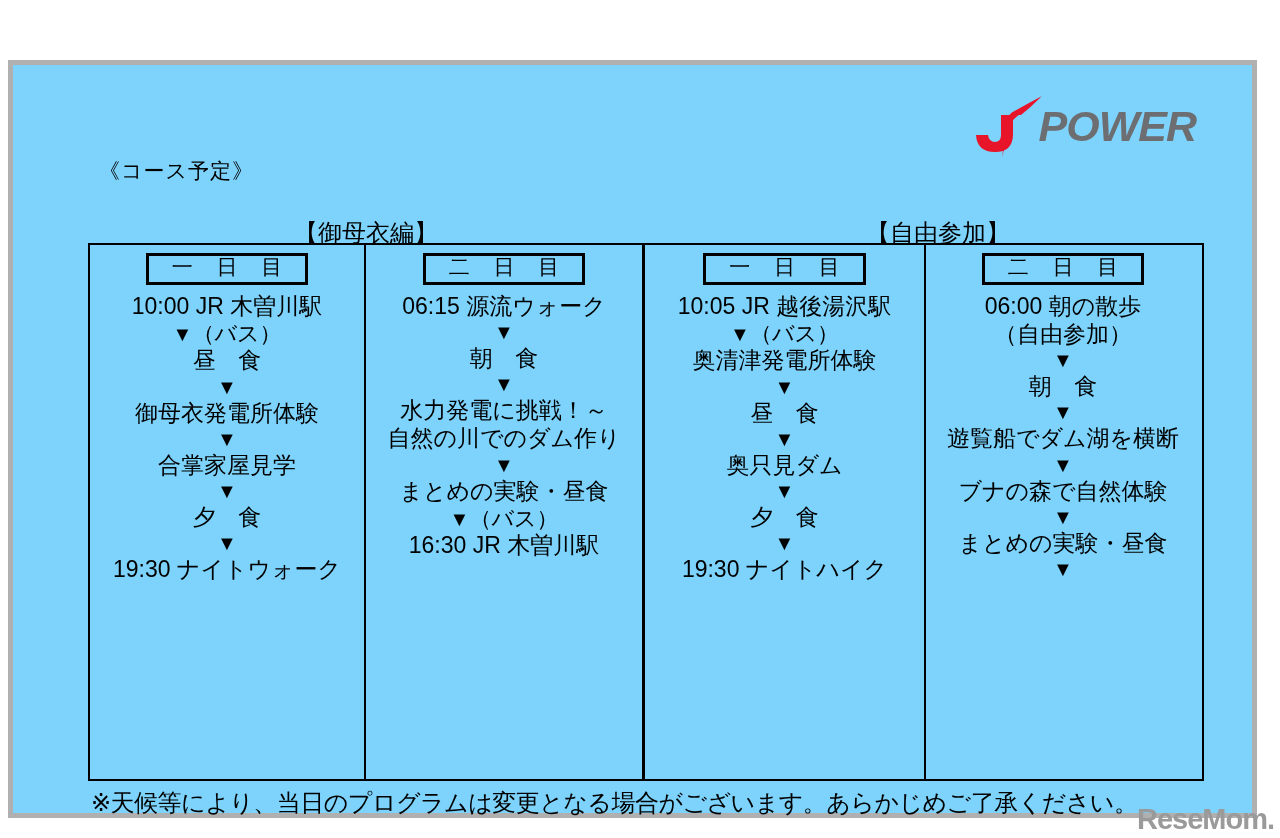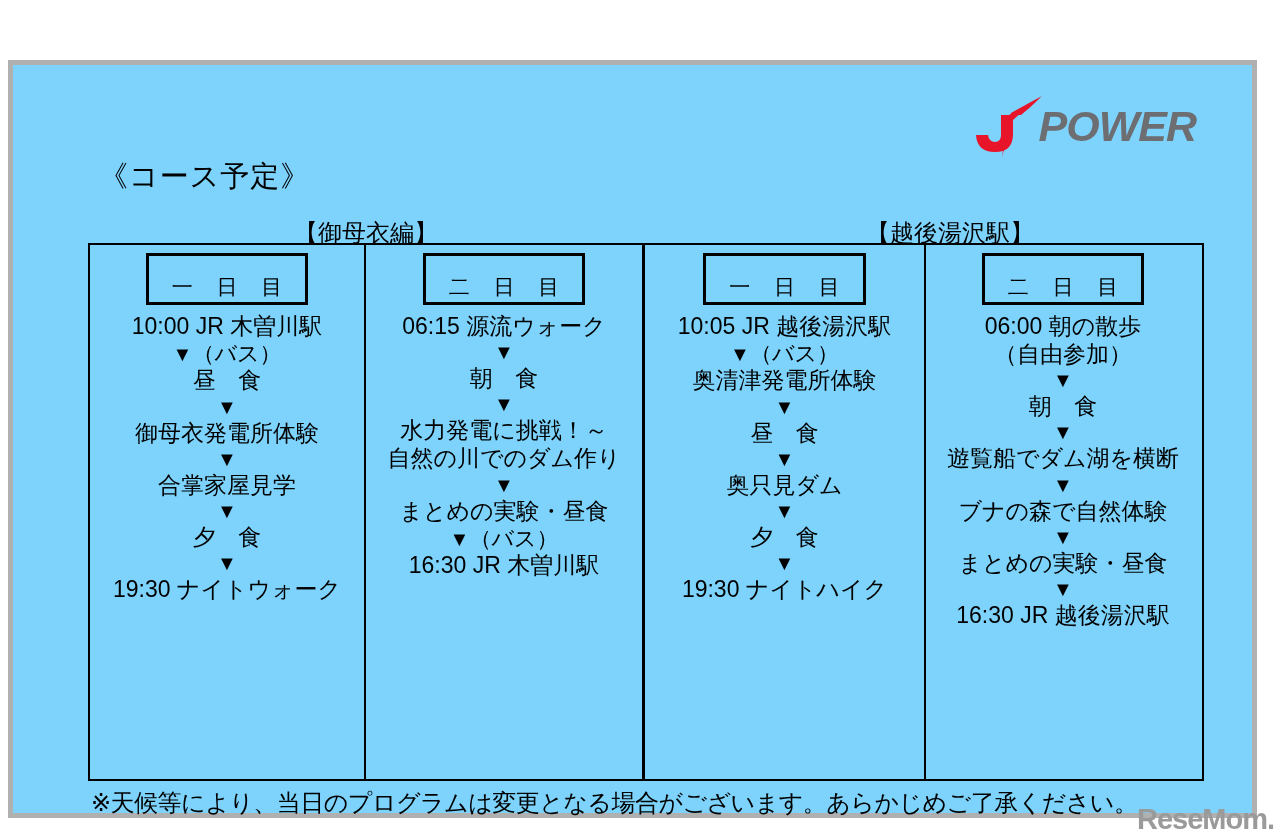--- a/index.html
+++ b/index.html
@@ -55,21 +55,21 @@
     color: #6d6e71;
     margin-left: -6px;
     font-family: "Liberation Sans", "DejaVu Sans", sans-serif;
   }
 
   
   #course-title {
     position: absolute;
     left: 86px;
     top: 92px;
-    font-size: 29px;
+    font-size: 21px;
     letter-spacing: 1px;
     white-space: nowrap;
   }
   .section-title {
     position: absolute;
     top: 152px;
     font-size: 24px;
     white-space: nowrap;
   }
   #section-title-0 { left: 281px; }
@@ -98,21 +98,21 @@
   .day-col.w-b { width: 278px; }
   .day-col.w-c { width: 282px; }
   .day-col.w-d { width: 276px; }
   .col-sep-thin { border-left: 2px solid #000000; }
   .col-sep-thick { border-left: 3px solid #000000; }
 
   .day-badge {
     border: 3px solid #000000;
     font-size: 21px;
     line-height: 1;
-    padding: 20px 14px 5px 14px;
+    padding: 0 14px 5px 14px;
     letter-spacing: 9px;
     text-indent: 9px;
     margin-bottom: 7px;
     white-space: nowrap;
   }
 
   .step {
     font-size: 23px;
     line-height: 1.18;
     white-space: nowrap;
@@ -162,21 +162,21 @@
         <svg viewBox="0 0 74 62" width="74" height="62" aria-hidden="true">
           <path d="M3 20 L30 20 L30 40 Q30 47 24 47 Q18 47 17 40 L5 40 Q6 57 24 57 Q42 57 42 39 L42 20 L50 20 Q60 12 70 2 Q52 12 38 20 L3 20 Z" fill="#e8152a"></path>
           <path d="M40 18 Q56 9 71 1 Q54 14 41 26 L31 62 Q34 42 40 18 Z" fill="#e8152a"></path>
         </svg>
       </span>
       <span id="logo-word">POWER</span>
     </div>
 
     <div id="course-title">《コース予定》</div>
     <div class="section-title" id="section-title-0">【御母衣編】</div>
-    <div class="section-title" id="section-title-1">【越後湯沢駅】</div>
+    <div class="section-title" id="section-title-1">【自由参加】</div>
 
     <div id="itinerary">
 
       <div class="day-col w-a">
         <div class="day-badge">一 日 目</div>
         <div class="col-steps">
             <div class="step">10:00 JR 木曽川駅</div>
             <div class="arrow"><span>▼</span><span class="arrow-note">（バス）</span></div>
             <div class="step wide">昼 食</div>
             <div class="arrow">▼</div>
@@ -230,21 +230,20 @@
             <div class="step">（自由参加）</div>
             <div class="arrow">▼</div>
             <div class="step wide">朝 食</div>
             <div class="arrow">▼</div>
             <div class="step">遊覧船でダム湖を横断</div>
             <div class="arrow">▼</div>
             <div class="step">ブナの森で自然体験</div>
             <div class="arrow">▼</div>
             <div class="step">まとめの実験・昼食</div>
             <div class="arrow">▼</div>
-            <div class="step">16:30 JR 越後湯沢駅</div>
           </div>
       </div>
 
     </div>
 
     <div id="footnote">※天候等により、当日のプログラムは変更となる場合がございます。あらかじめご了承ください。</div>
 
   </div>
 </div>
 

